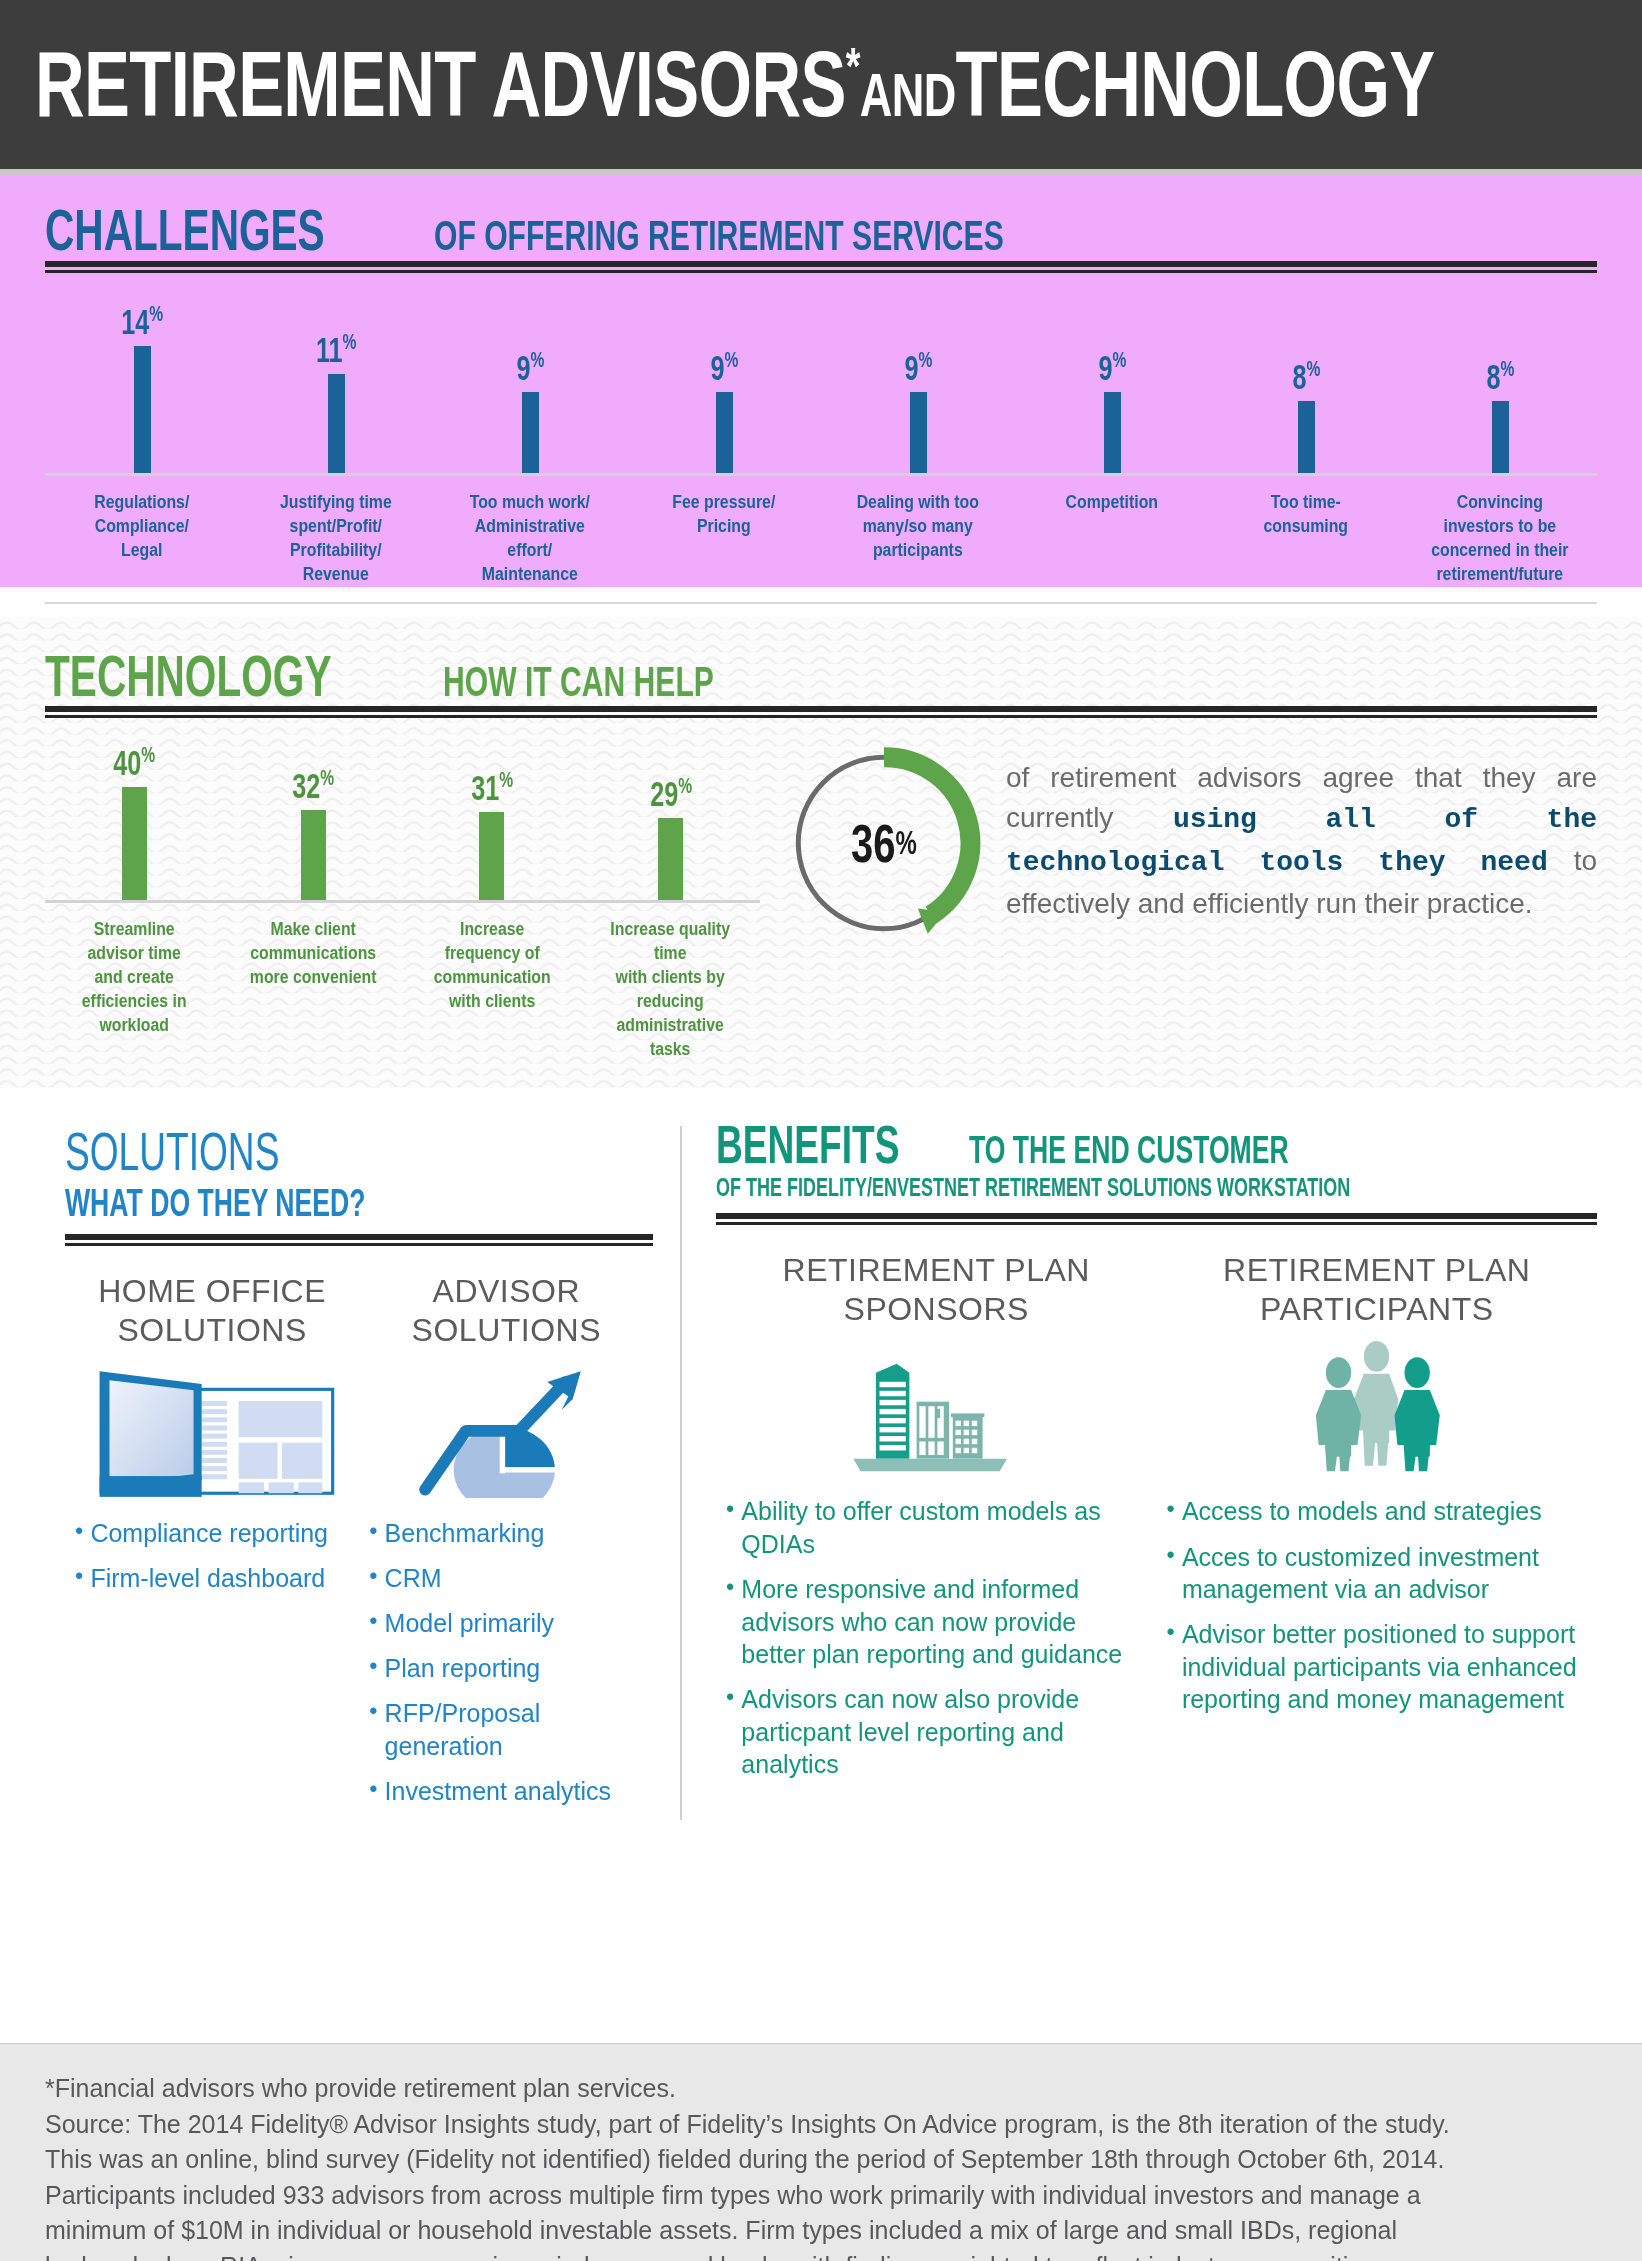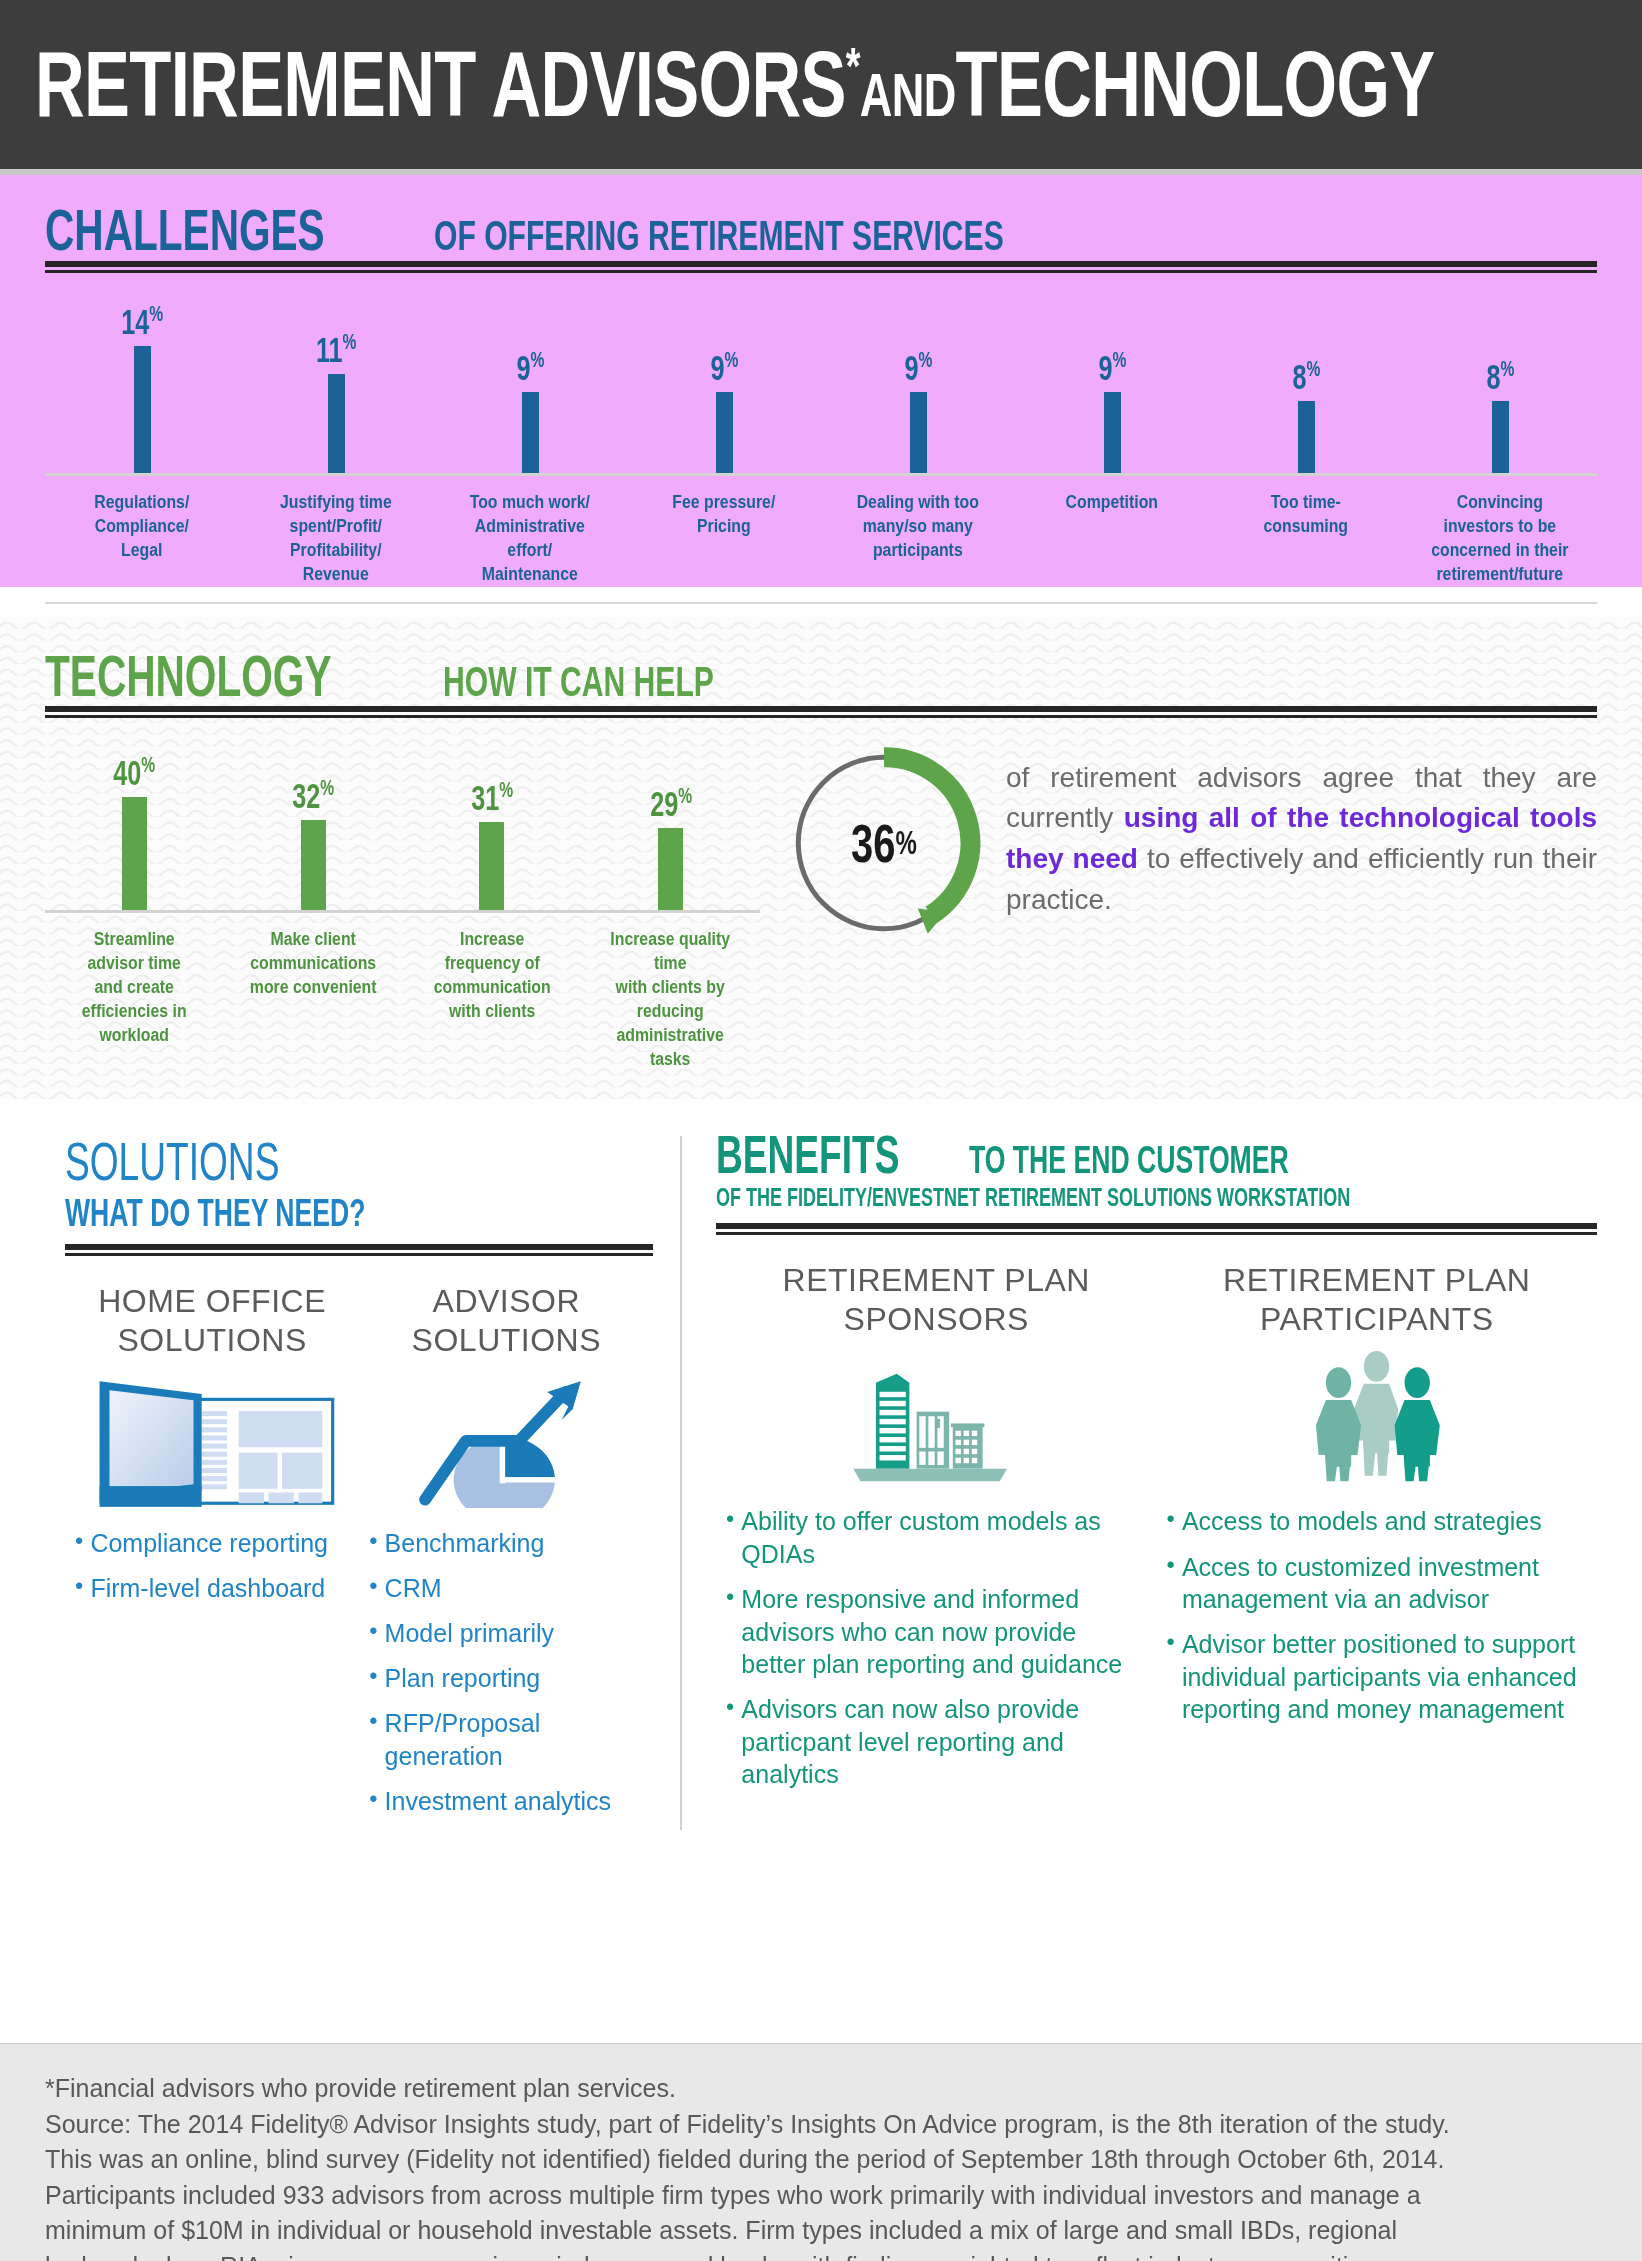--- a/index.html
+++ b/index.html
@@ -90,40 +90,40 @@
   }
   .tech-inner { position:relative; }
   .tech-head .big { font-size:58px; color:#5da44a; }
   .tech-head .sub { font-size:43px; color:#5da44a; margin-left:-11px; }
 
   .tech-body { display:flex; margin-top:22px; align-items:flex-start; }
   .tech-left { width:715px; }
   .tg .bar-rect { background:#5da44a; width:25px; }
   .tg .bar-val { color:#4e9440; }
   .tg .label-txt { color:#4e9440; }
-  .tg .bars { height:163px; border-bottom:3.2px solid #d3d3d3;margin-top:10px; }
+  .tg .bars { height:163px; border-bottom:3.2px solid #d3d3d3; }
 
   .tech-right { flex:1; display:flex; align-items:flex-start;
                 padding-left:27px; padding-top:6.3px; }
   .donut { width:194px; height:194px; flex:none; position:relative; }
   .donut-label {
     position:absolute; inset:0; display:flex;
     align-items:center; justify-content:center;
     font-family:"Liberation Sans Narrow","Liberation Sans", sans-serif;
     font-weight:bold; font-size:54px; color:#1a1a1a;
     transform:scaleX(0.74);
   }
   .donut-label sup { font-size:0.6em; vertical-align:super; }
   .donut-text {
     flex:1; padding-left:25px; padding-top:11.8px;
     font-family:"Liberation Sans Narrow","Liberation Sans", sans-serif;
     font-size:28px; line-height:1.45; color:#6b6b6b;
     text-align:justify;
   }
-  .donut-text b { color:#6d28d9; font-weight:bold; }
+  .donut-text b { color:#0c4a6e; font-weight:bold;font-family:Liberation Mono, monospace; }
 
   
   .mid { display:flex; padding:32px 45px 0 65px; }
   .mid-left { width:719px; padding-right:27px; }
   .mid-div { width:1.8px; background:#cfcfcf; margin:5.4px 0 0 0; align-self:stretch; }
   .mid-right { flex:1; padding-left:34px; }
 
   .sol-head .big { font-size:53px; color:#2084c6; display:block;
                    transform:scaleX(0.70); transform-origin:left bottom; }
   .sol-head .sub2 { font-size:38px; color:#2084c6; display:block;

